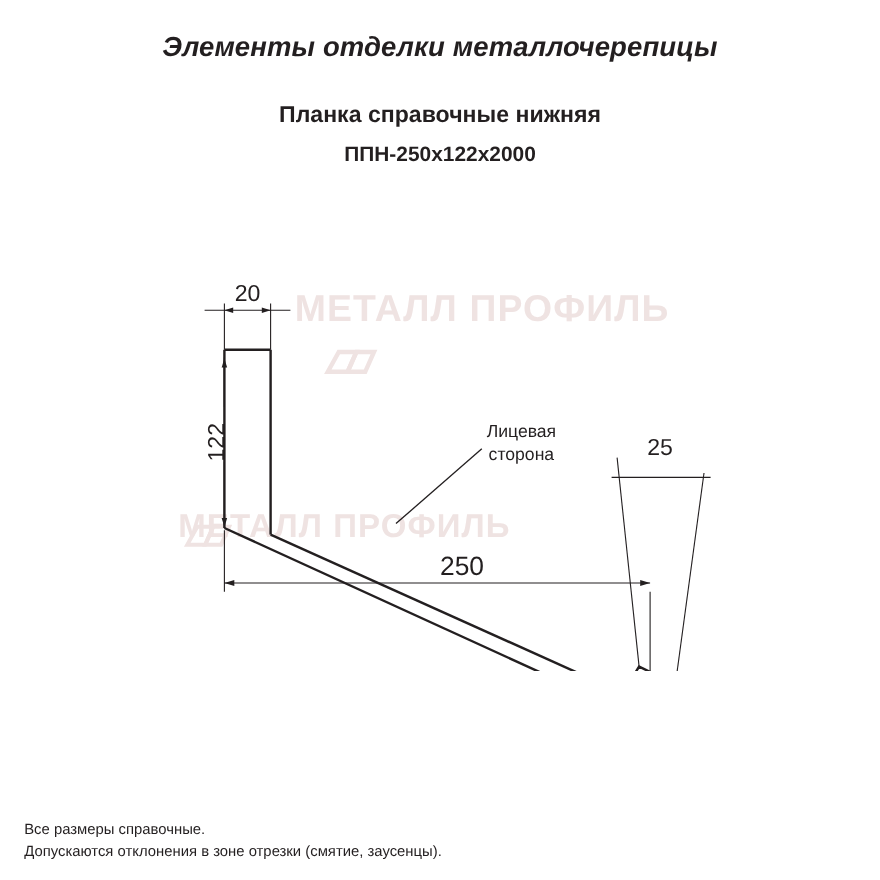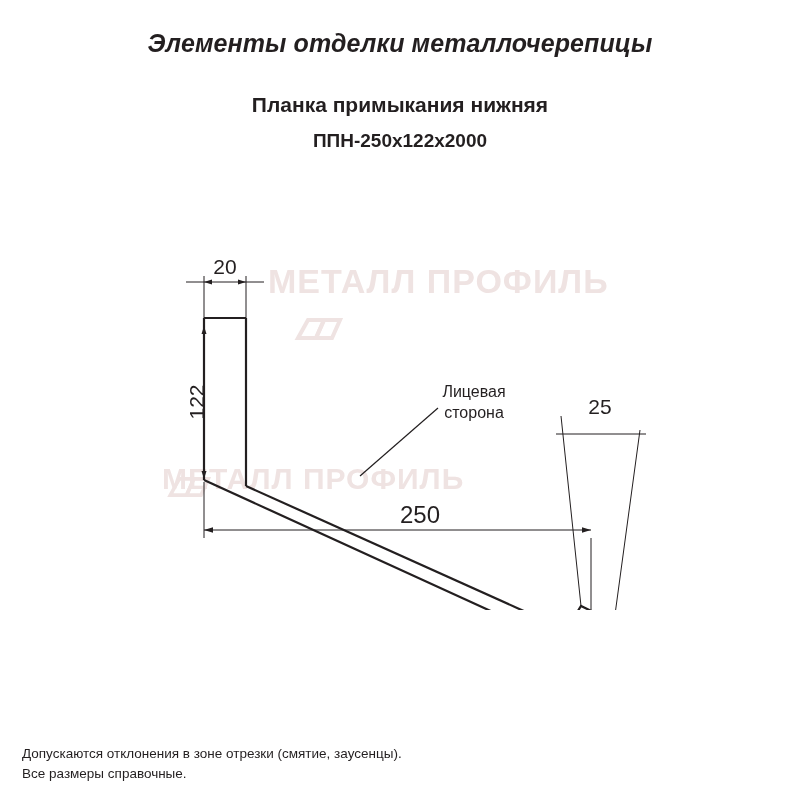--- a/index.html
+++ b/index.html
@@ -106,21 +106,21 @@
     fill: #231f20;
   }
 </style>
 </head>
 <body>
 
 <div class="page">
 
   <div class="title-block">
     <div class="title-main">Элементы отделки металлочерепицы</div>
-    <div class="title-sub">Планка примыкания нижняя</div>
+    <div class="title-sub">Планка справочные нижняя</div>
     <div class="title-code">ППН-250х122х2000</div>
   </div>
 
   <div class="watermarks">
 
     <svg class="wm-logo" style="left:294px; top:118px;" width="56" height="42" viewBox="0 0 56 42">
       <path d="M4 30 L14 12 L30 12 L22 30 Z" fill="none" stroke="#efe3e2" stroke-width="4"></path>
       <path d="M30 12 L46 12 L38 30 L22 30 Z" fill="none" stroke="#efe3e2" stroke-width="4"></path>
     </svg>
     <div class="wm wm-1">МЕТАЛЛ ПРОФИЛЬ</div>
@@ -186,17 +186,17 @@
       <g stroke="#231f20" stroke-width="1.2" fill="none">
         <path d="M 438 218 L 360 286"></path>
       </g>
       <text x="474" y="207" text-anchor="middle" font-size="16">Лицевая</text>
       <text x="474" y="228" text-anchor="middle" font-size="16">сторона</text>
 
     </svg>
   </div>
 
   <div class="footer">
+    <div class="footer-line">Все размеры справочные.</div>
     <div class="footer-line">Допускаются отклонения в зоне отрезки (смятие, заусенцы).</div>
-    <div class="footer-line">Все размеры справочные.</div>
   </div>
 
 </div>
 
 </body></html>

